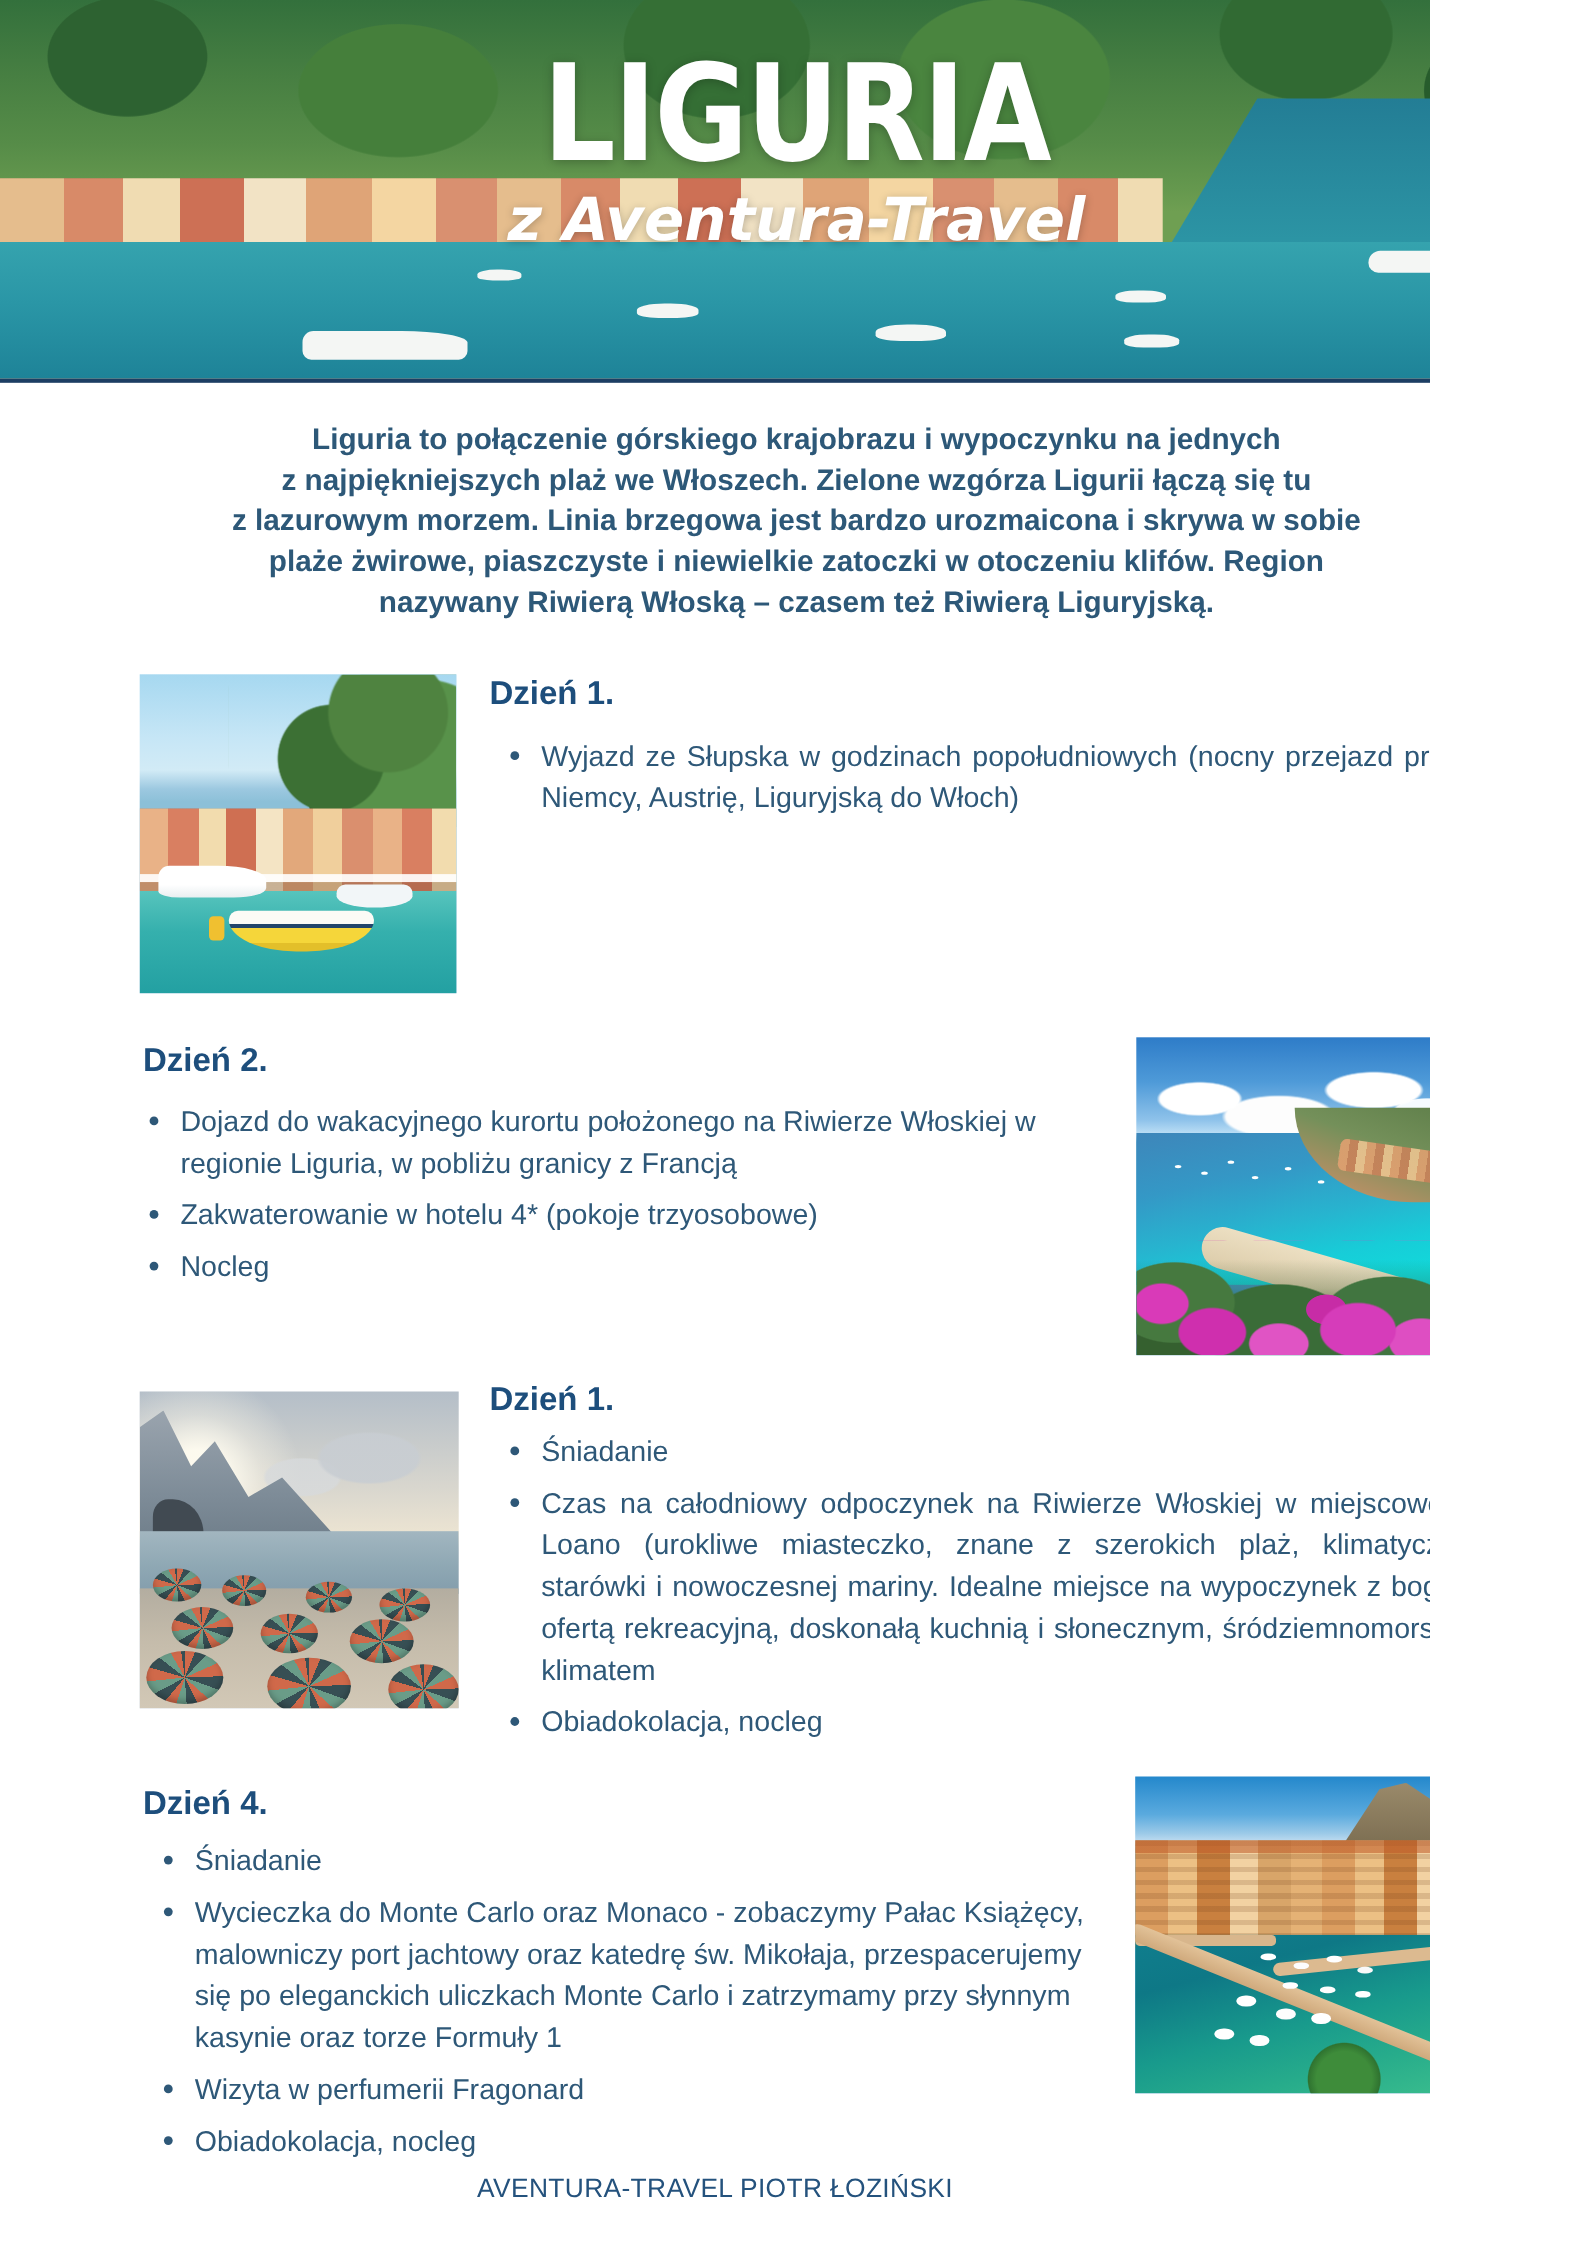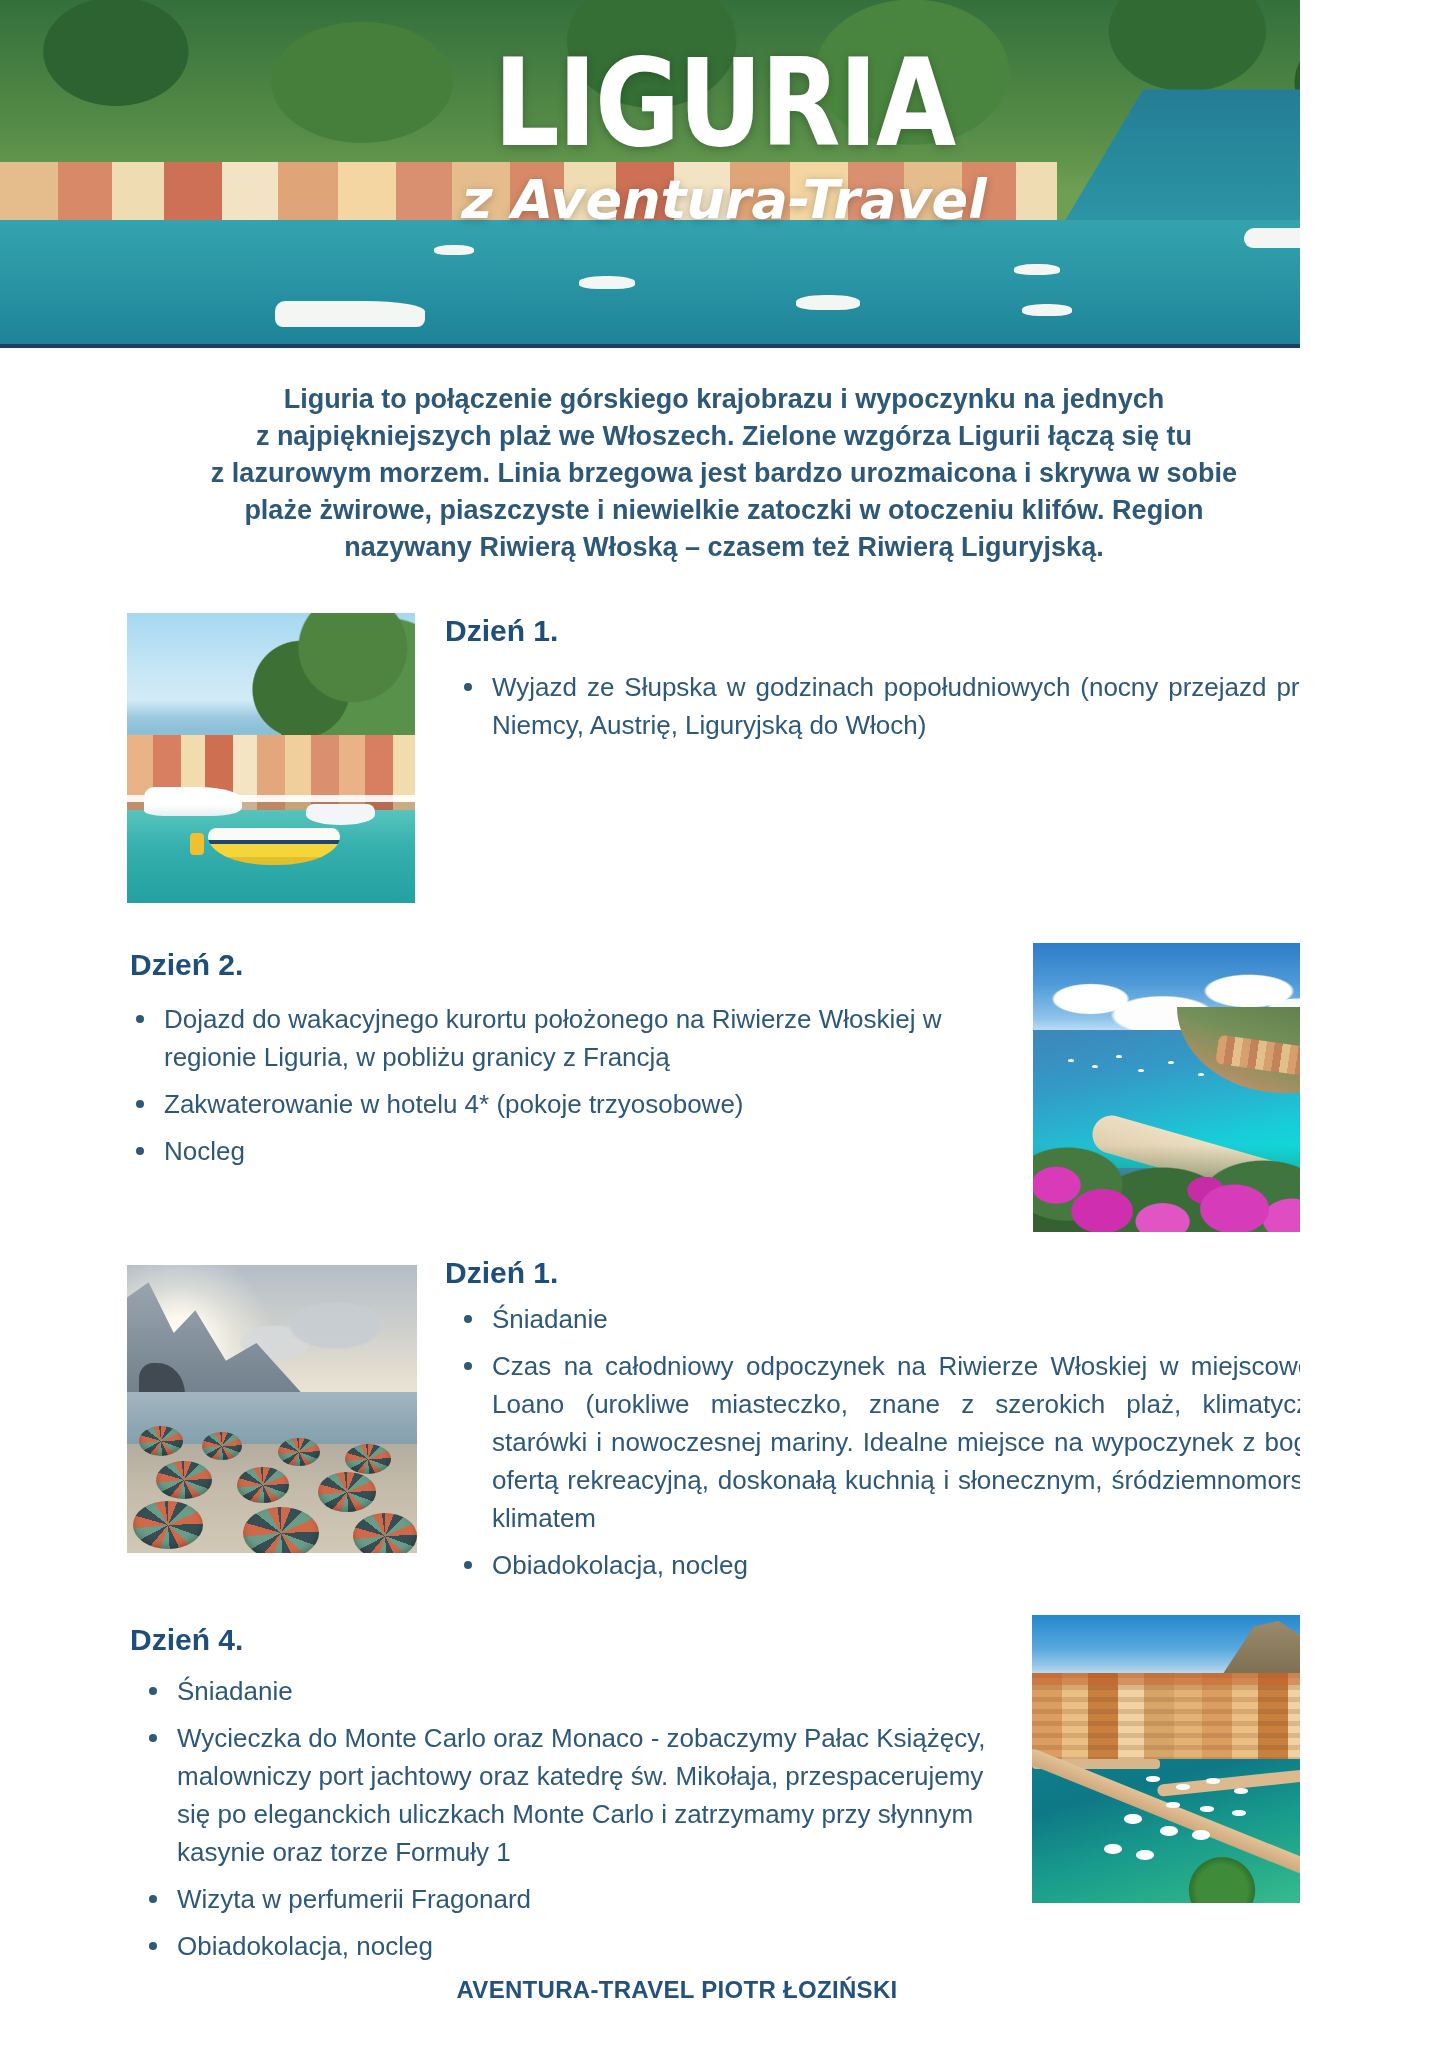--- a/index.html
+++ b/index.html
@@ -173,21 +173,21 @@
   .p4-pier2{right:-4%;top:56%;width:60%;height:12px;border-radius:6px;transform:rotate(-6deg);background:#dcba90;}
   .p4-dots{left:40%;top:56%;width:14px;height:6px;background:#fff;border-radius:45%;
       box-shadow:30px 8px 0 #fdfdfd,60px 2px 0 #fff,88px 12px 0 #f8f8f8,20px 26px 0 #fff,
                  54px 30px 0 #fdfdfd,86px 34px 0 #fff,-20px 40px 0 2px #fff,16px 52px 0 2px #fdfdfd,
                  48px 56px 0 2px #fff,-40px 70px 0 2px #fff,-8px 76px 0 2px #fdfdfd;}
   .p4-tree{left:52%;bottom:-4%;width:84px;height:62px;
       background:radial-gradient(circle at 50% 60%,#3e8c3a 0 45%,#2f7330 58%,transparent 60%);}
 
   
   .footer{position:absolute;left:0;top:1976px;width:100%;text-align:center;
-          font-size:24px;font-weight:bold;letter-spacing:.3px;color:#24527d;padding-left:27px;}
+          font-size:24px;font-weight:normal;letter-spacing:.3px;color:#24527d;}
 </style>
 </head>
 <body>
 
 <div id="page">
 
   <div class="header">
     <div class="ph-layer hdr-foliage" style="left:0;"></div>
     <div class="hdr-bay"></div>
     <div class="hdr-buildings"></div>

